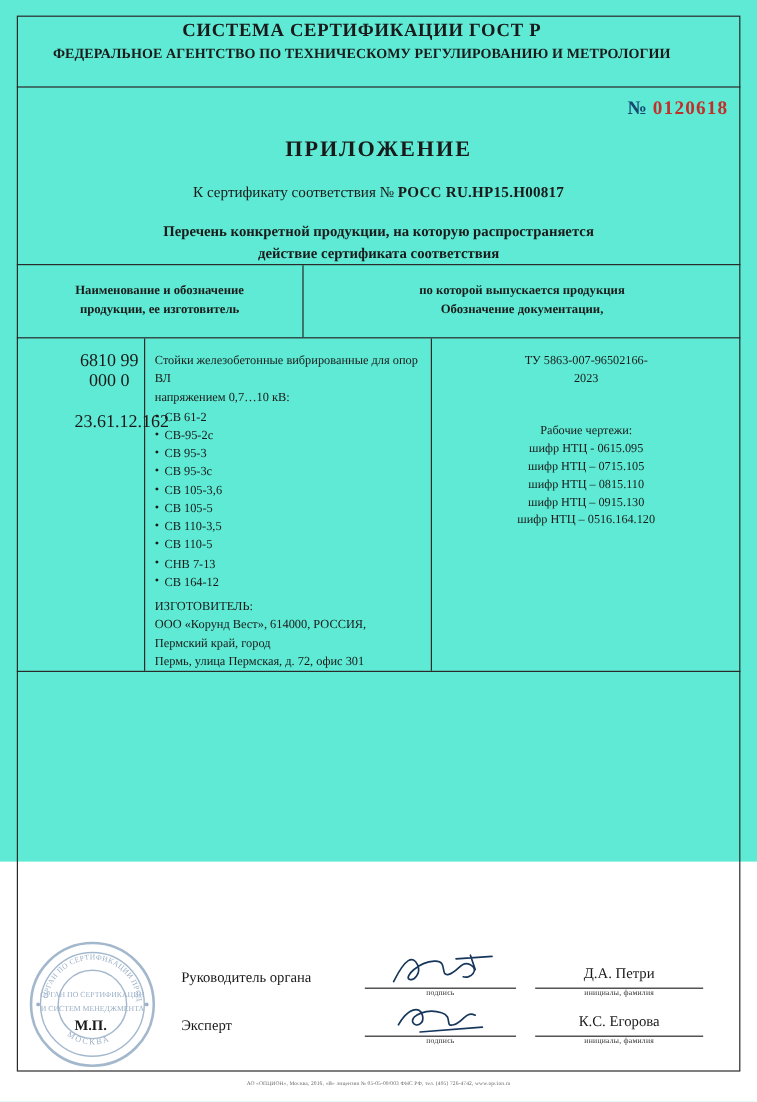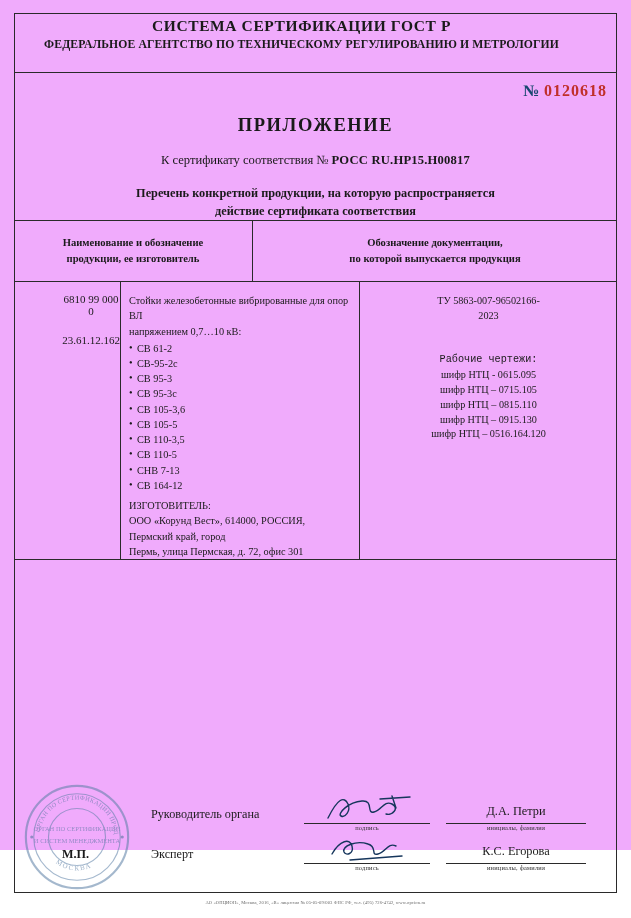--- a/index.html
+++ b/index.html
@@ -12,22 +12,22 @@
     height: 918px;
     font-family: "Liberation Serif", serif;
     color: #1a1a1a;
     position: relative;
     overflow: hidden;
   }
   .page {
     position: absolute;
     left: 0; top: 0;
     width: 631px;
-    height: 850px;
-    background: #f0abfc;
+    height: 718px;
+    background: #5eead4;
   }
   .frame {
     position: absolute;
     left: 14px;
     top: 13px;
     width: 603px;
     height: 880px;
     border: 1.6px solid #2a2a2a;
     box-sizing: border-box;
   }
@@ -151,21 +151,21 @@
     line-height: 1.5;
     padding: 0 8px;
     box-sizing: border-box;
   }
   .tbody {
     display: flex;
     min-height: 236px;
   }
   .tbody .col1 {
     padding-top: 11px;
-    font-size: 11px;
+    font-size: 15px;
     text-align: center;
     padding-left: 48px;
   }
   .tbody .col1 .code2 { margin-top: 17px; }
   .tbody .col2 {
     padding: 11px 8px 0 8px;
     font-size: 10.3px;
     line-height: 1.48;
   }
   .tbody .col3 {
@@ -178,21 +178,21 @@
   .prod-list li { padding-left: 8px; position: relative; }
   .prod-list li:before {
     content: "•";
     position: absolute;
     left: 0;
     top: -1px;
   }
   .mfg-label { margin-top: 5px; }
   .mfg-text { }
   .doc-tu { text-align: center; margin-bottom: 28px; }
-  .doc-rab-title { text-align: center; font-weight: normal; margin-bottom: 1px; font-family: Liberation Mono, monospace; }
+  .doc-rab-title { text-align: center; font-weight: normal; margin-bottom: 1px; }
   .doc-rab-list { margin: 0; padding: 0; list-style: none; text-align: center; }
   .doc-rab-list li { line-height: 1.46; }
 
   
   .sigzone {
     position: absolute;
     left: 14px;
     top: 795px;
     width: 603px;
     height: 80px;
@@ -309,22 +309,22 @@
         <div class="hdr-center">
           <div>
             <div>Наименование и обозначение</div>
             <div>продукции, ее изготовитель</div>
           </div>
         </div>
       </div>
       <div class="col3">
         <div class="hdr-center">
           <div>
+            <div>по которой выпускается продукция</div>
             <div>Обозначение документации,</div>
-            <div>по которой выпускается продукция</div>
           </div>
         </div>
       </div>
     </div>
 
     <div class="tbody">
       <div class="col1">
         <div>6810 99 000 0</div>
         <div class="code2">23.61.12.162</div>
       </div>

